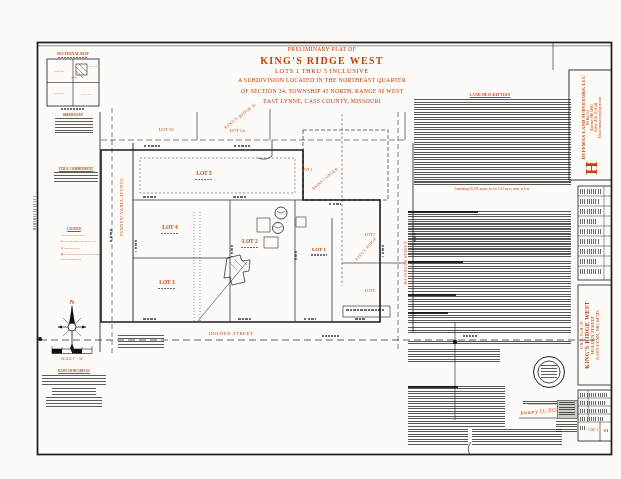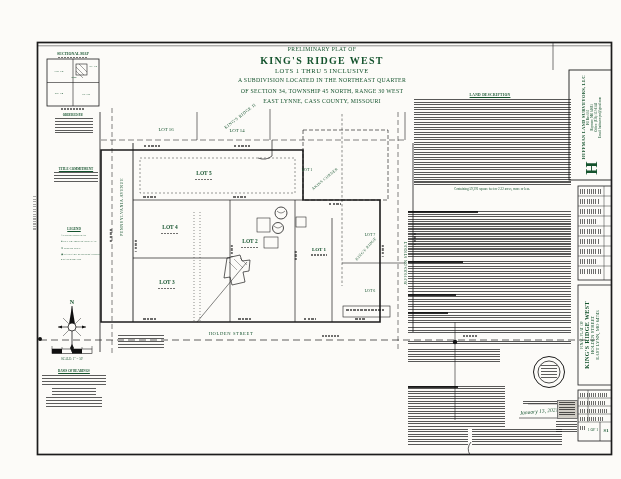--- a/index.html
+++ b/index.html
@@ -1,17 +1,17 @@
 <!DOCTYPE html>
 <html><head>
 <meta charset="utf-8">
 <style>
   html,body{margin:0;padding:0;background:#fff;}
   .page{position:relative;width:621px;height:479px;background:#fcfbf8;overflow:hidden;
-        outline:1px solid #e3e1dc;font-family:"Liberation Serif",serif;color:#14532d;}
+        outline:1px solid #e3e1dc;font-family:"Liberation Serif",serif;color:#c2410c;}
   .abs{position:absolute;}
   .ctr{transform:translate(-50%,-50%);}
   svg{position:absolute;left:0;top:0;}
   
   .gk{position:absolute;background-image:repeating-linear-gradient(to bottom,rgba(25,25,25,.72) 0 1px,transparent 1px 2.5px);}
   .gk2{position:absolute;background-image:repeating-linear-gradient(to bottom,rgba(25,25,25,.7) 0 1px,transparent 1px 2.9px);}
   .gkh{position:absolute;background:rgba(10,10,10,.85);height:1.5px;}
   .dim{position:absolute;height:1.6px;background-image:repeating-linear-gradient(to right,rgba(20,20,20,.62) 0 2.5px,transparent 2.5px 3.6px);}
   .vtx{position:absolute;background-image:repeating-linear-gradient(to right,rgba(20,20,20,.62) 0 1px,transparent 1px 2.2px);}
   .sub{position:absolute;height:1.7px;background-image:repeating-linear-gradient(to right,rgba(20,20,20,.6) 0 2px,transparent 2px 3px);}

